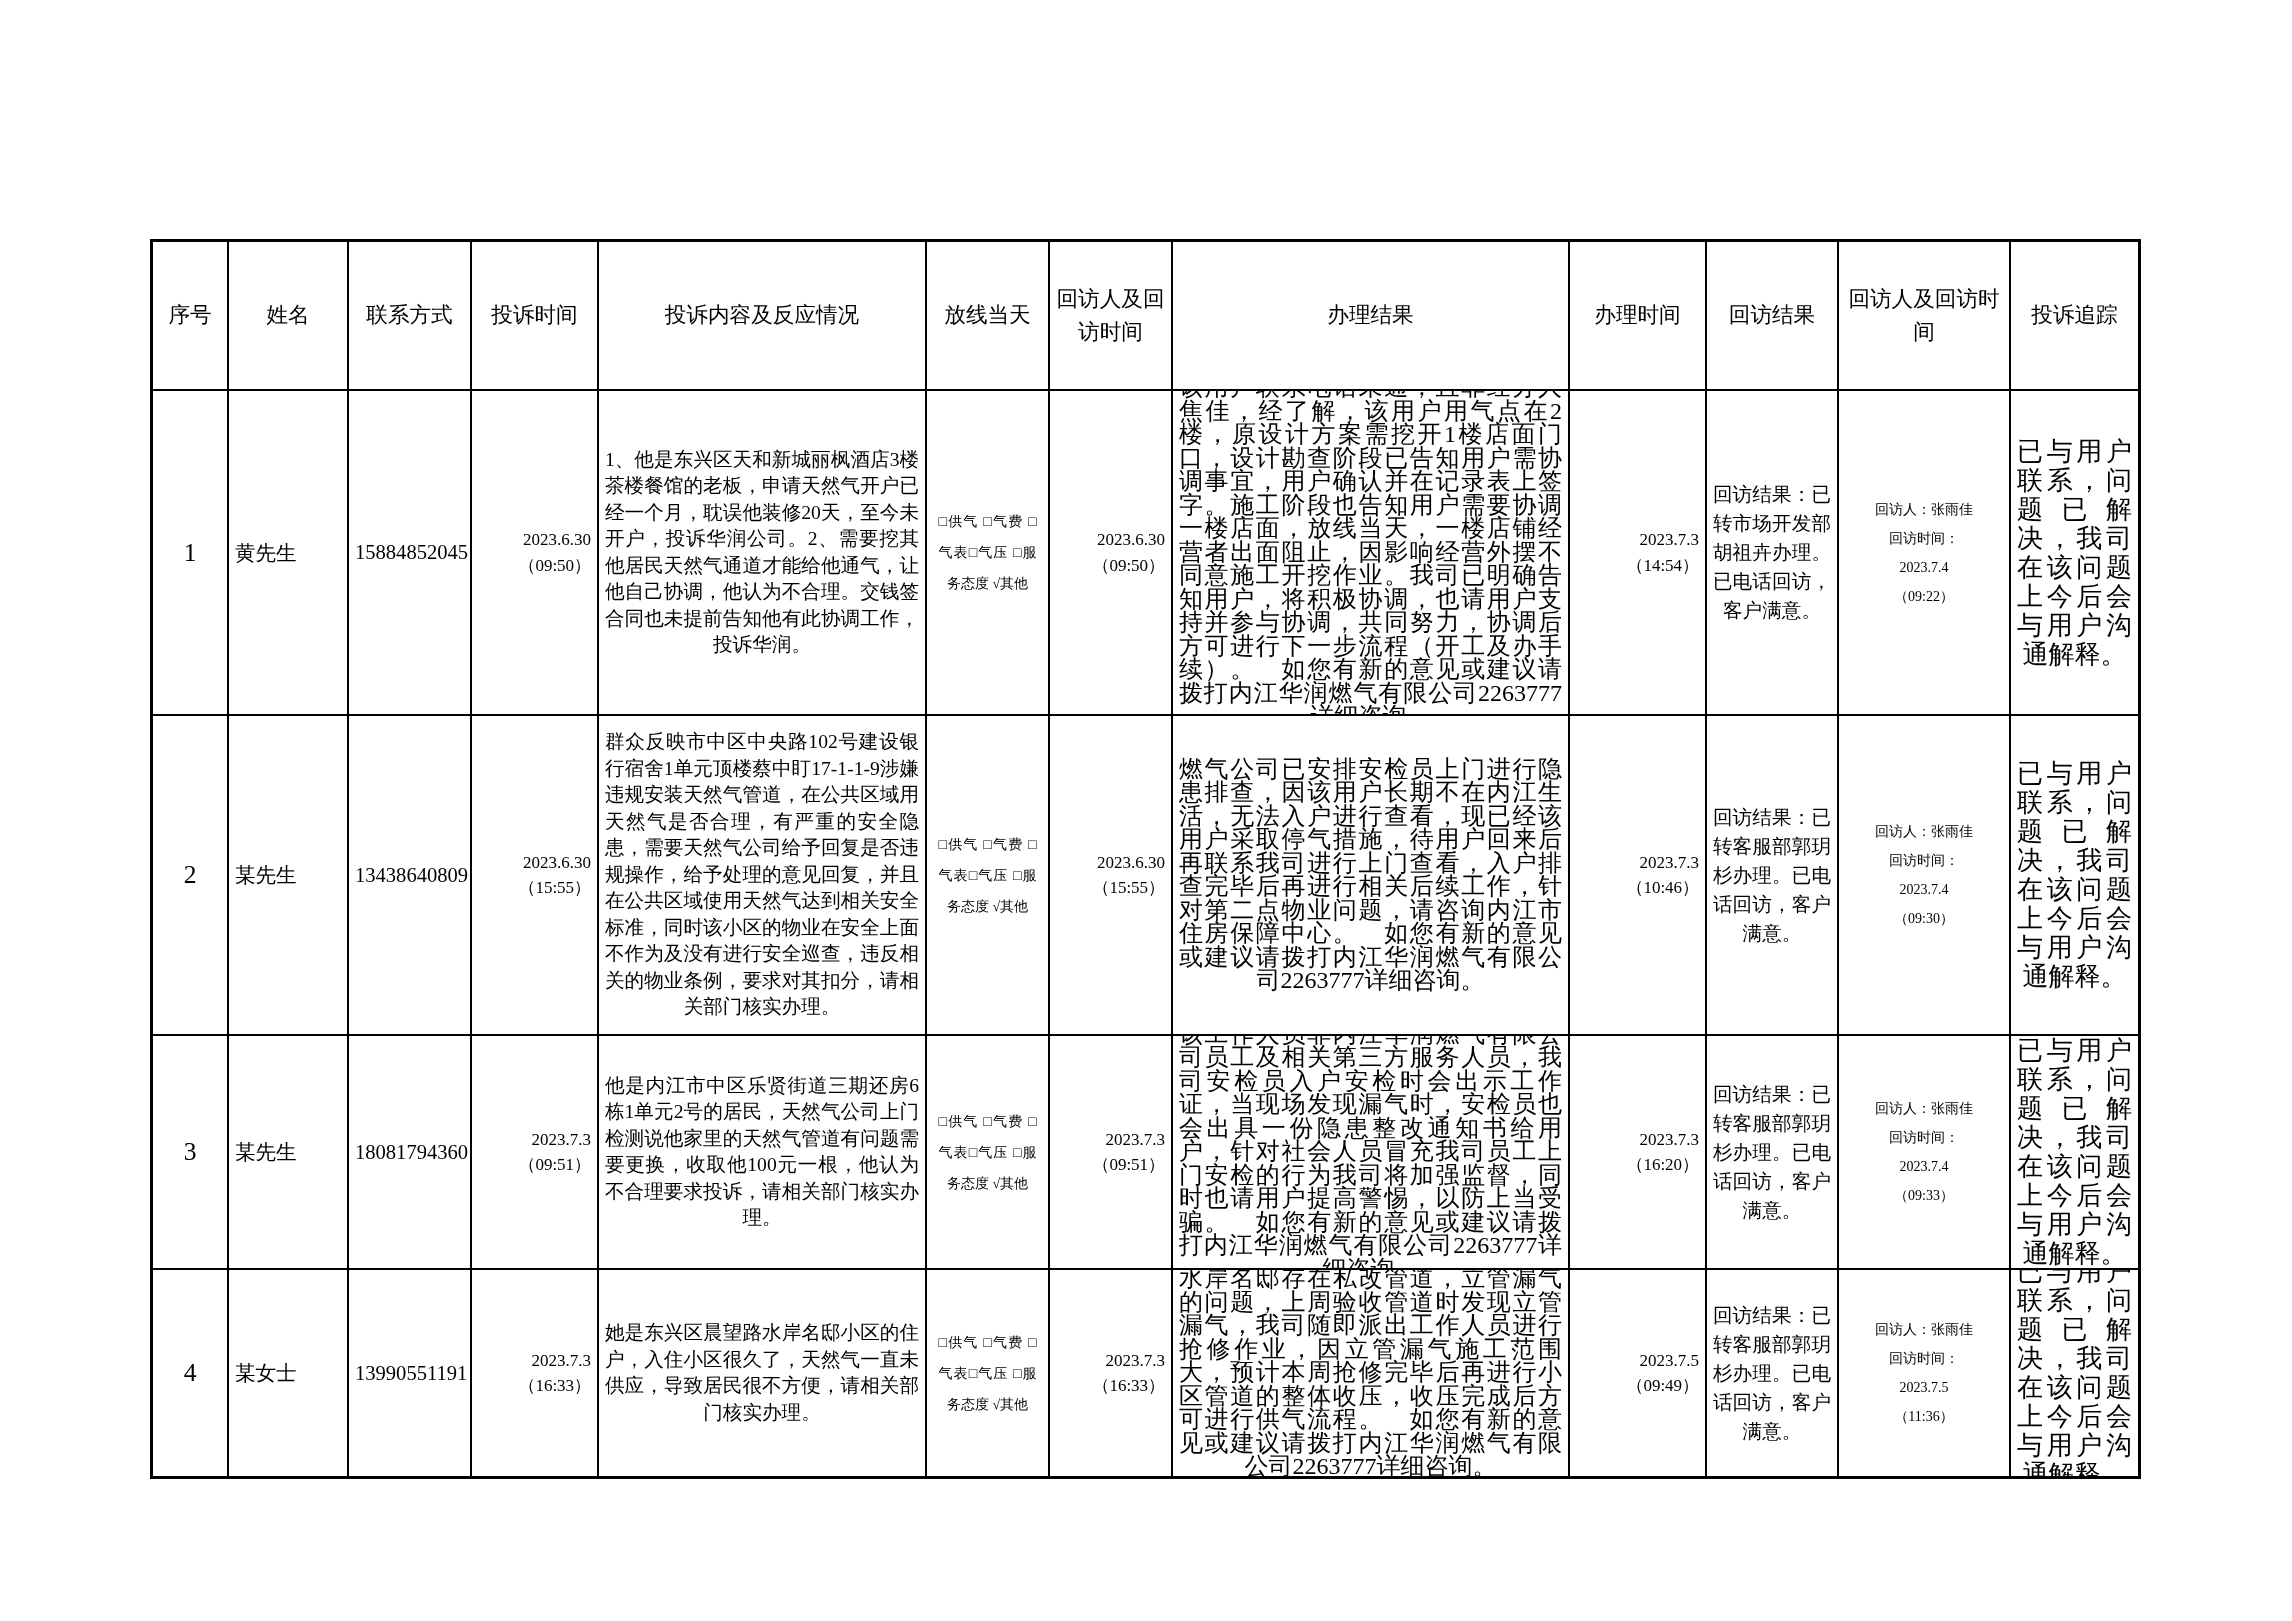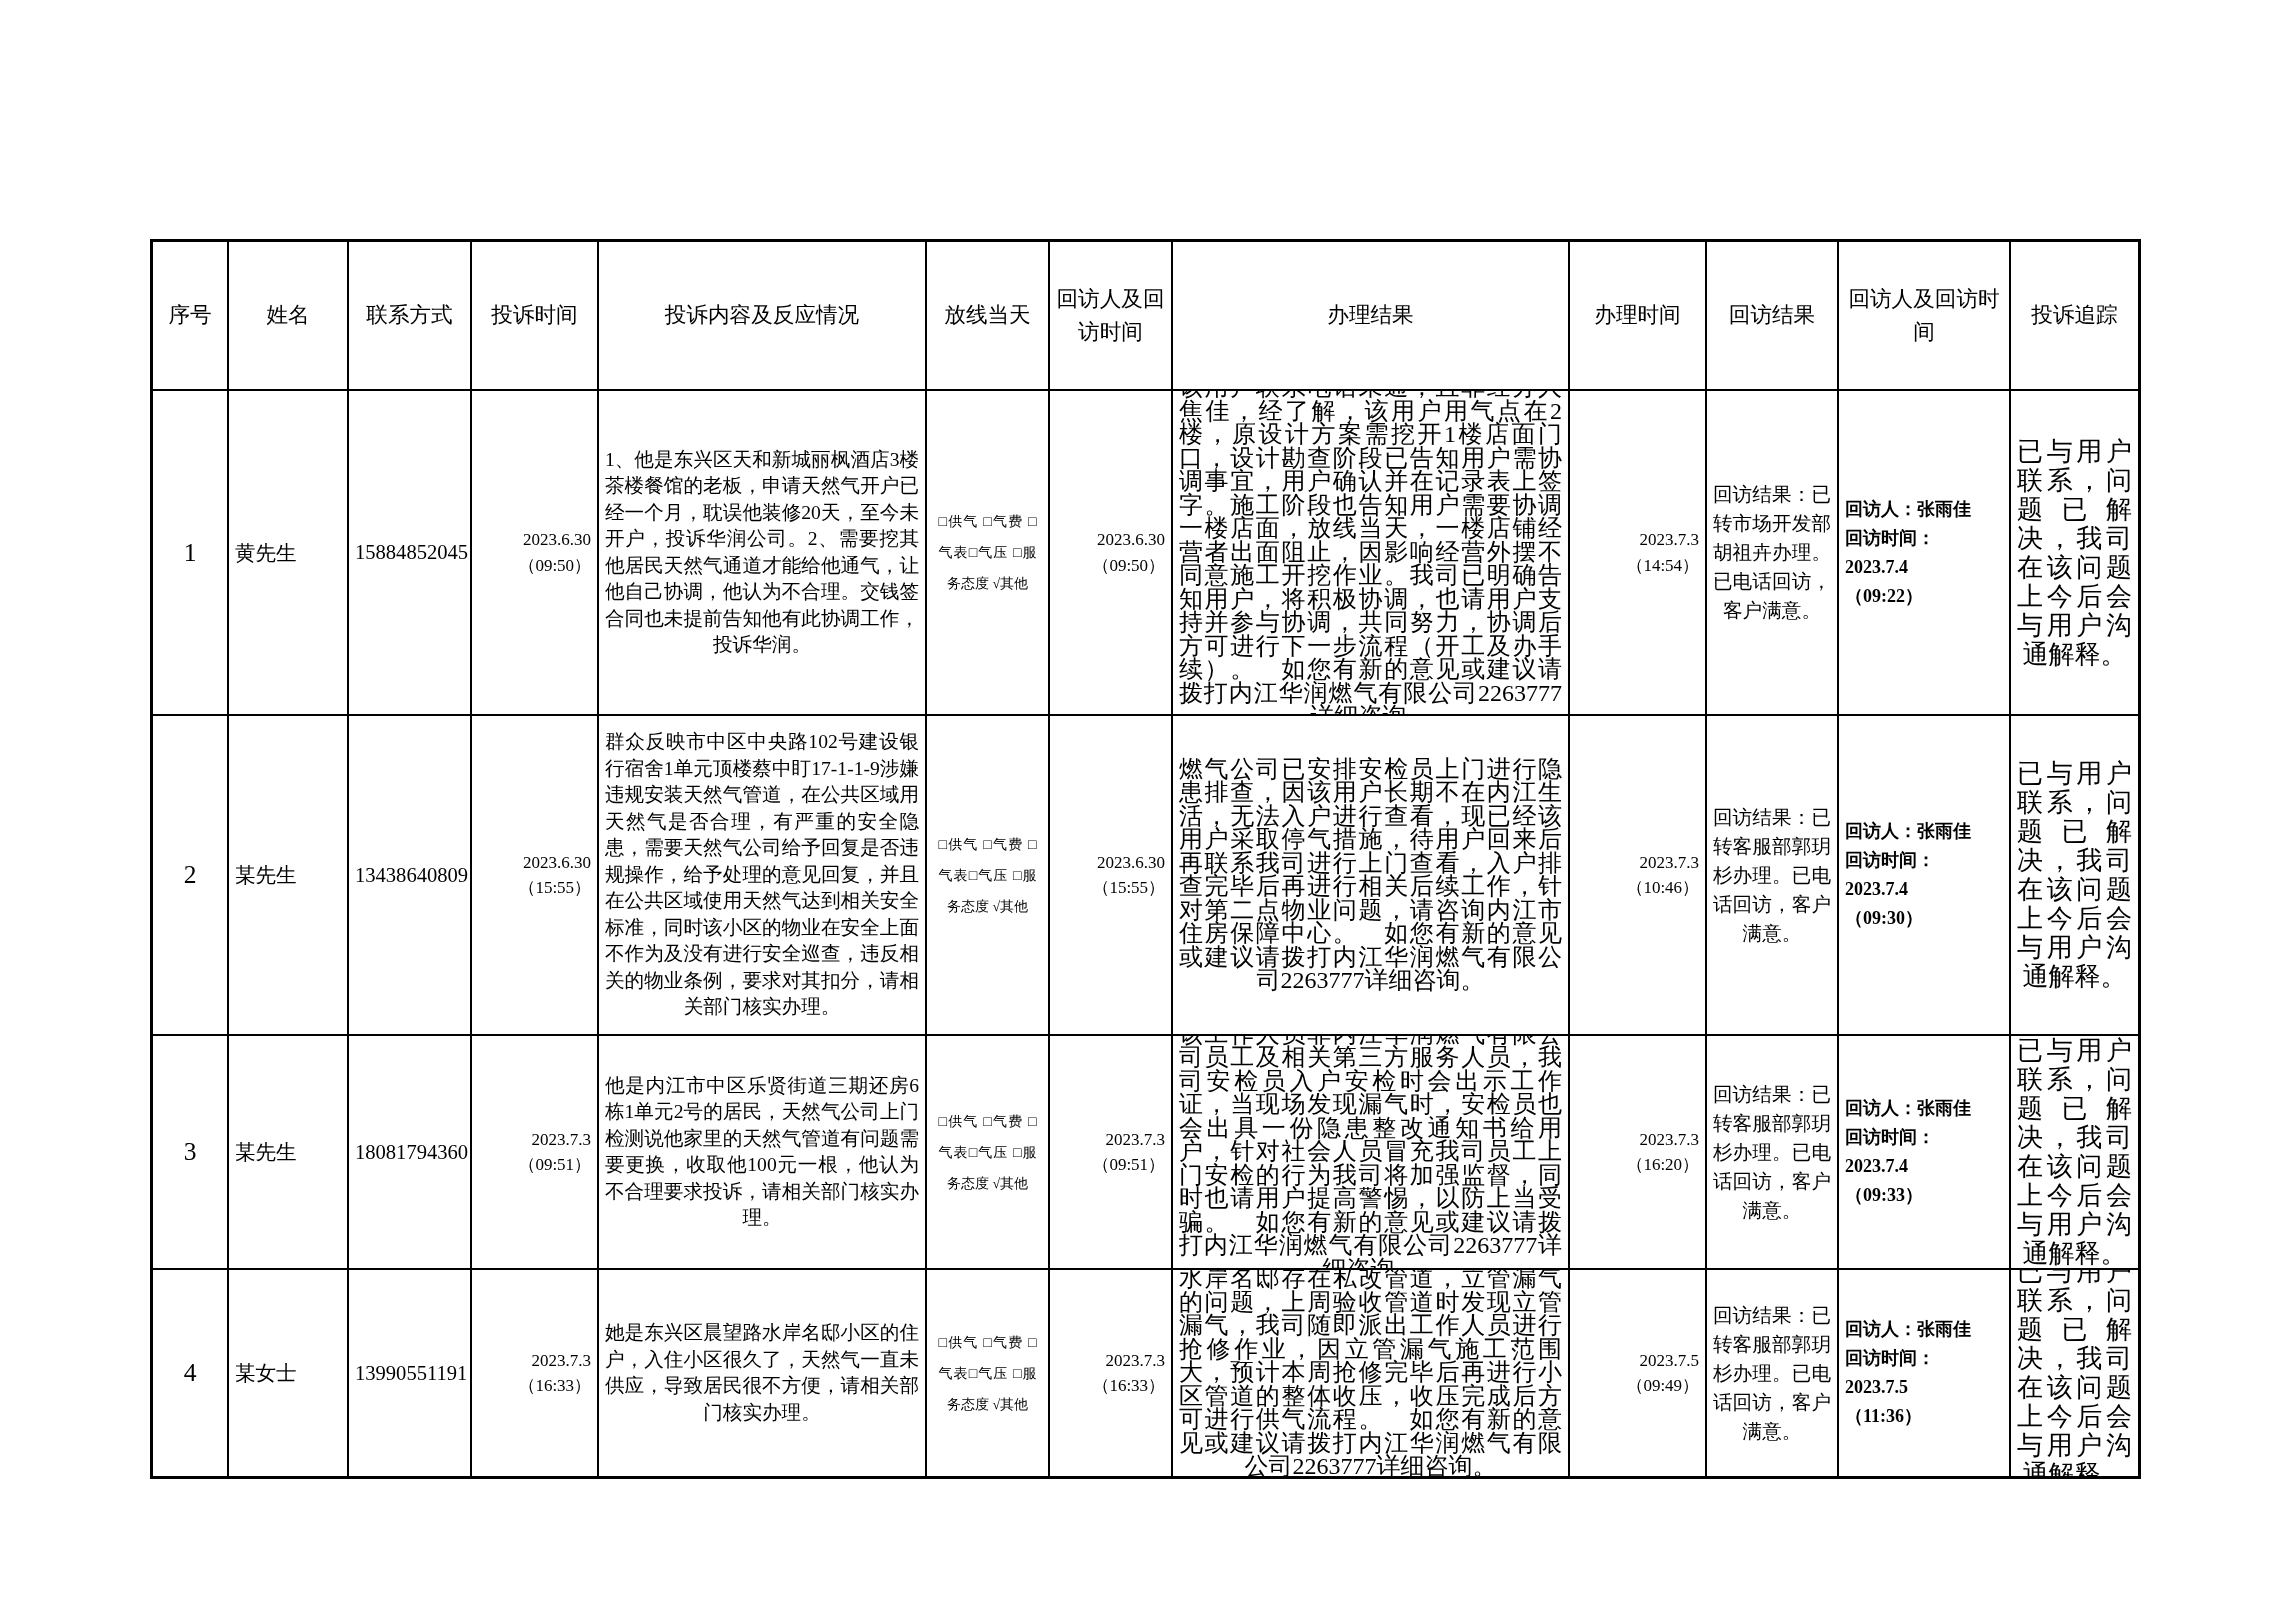--- a/index.html
+++ b/index.html
@@ -28,21 +28,21 @@
     padding:2px 5.9px;
     box-sizing:border-box;
   }
   .cell>div{width:100%;}
   .lc{border-right:none;}
   .lr{border-bottom:none;}
   .hdr{font-size:21.6px;text-align:center;line-height:1.5;}
   .num{font-size:25.5px;text-align:center;}
   .ctr{font-size:20.6px;text-align:left;}
   .pre{font-size:17px;text-align:right;white-space:pre-line;line-height:1.5;}
-  .previs{font-size:18px;text-align:left;white-space:pre-line;line-height:29px;font-weight:bold;}
+  .previs{font-size:14px;text-align:center;white-space:pre-line;line-height:29px;}
   .content{font-size:19.6px;line-height:26.5px;text-align:justify;text-align-last:center;word-break:break-all;}
   .result{font-size:24px;line-height:23.5px;text-align:justify;text-align-last:center;word-break:break-all;}
   .visit{font-size:19.6px;line-height:29px;text-align:justify;text-align-last:center;word-break:break-all;}
   .track{font-size:26px;line-height:29px;text-align:justify;text-align-last:center;word-break:break-all;}
   .type{font-size:14px;line-height:31px;text-align:justify;text-align-last:center;word-break:break-all;}
   .type>div{width:98px;}
 </style>
 </head>
 <body>
 

